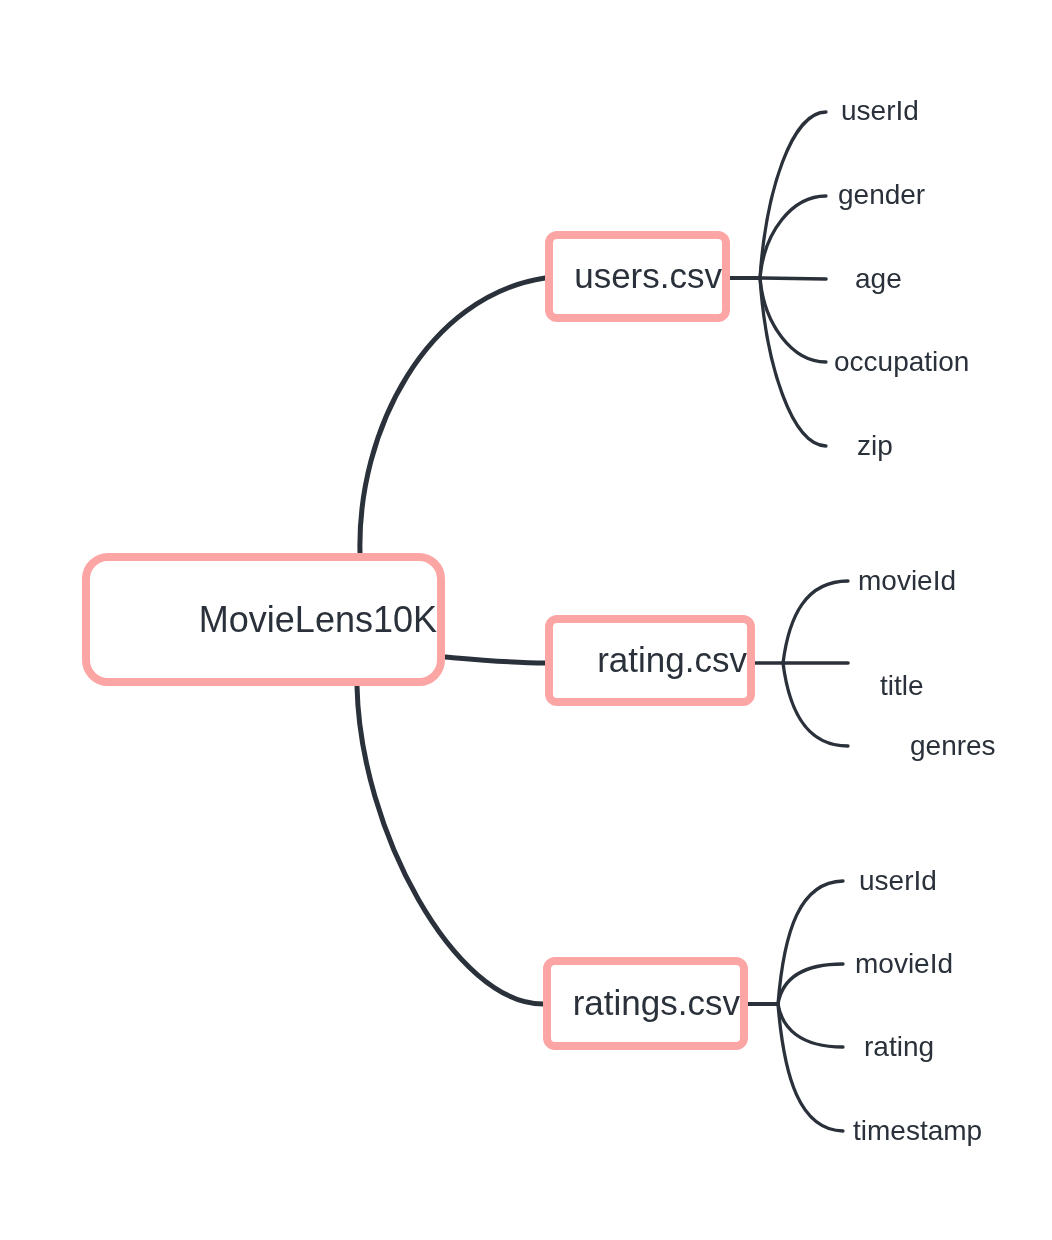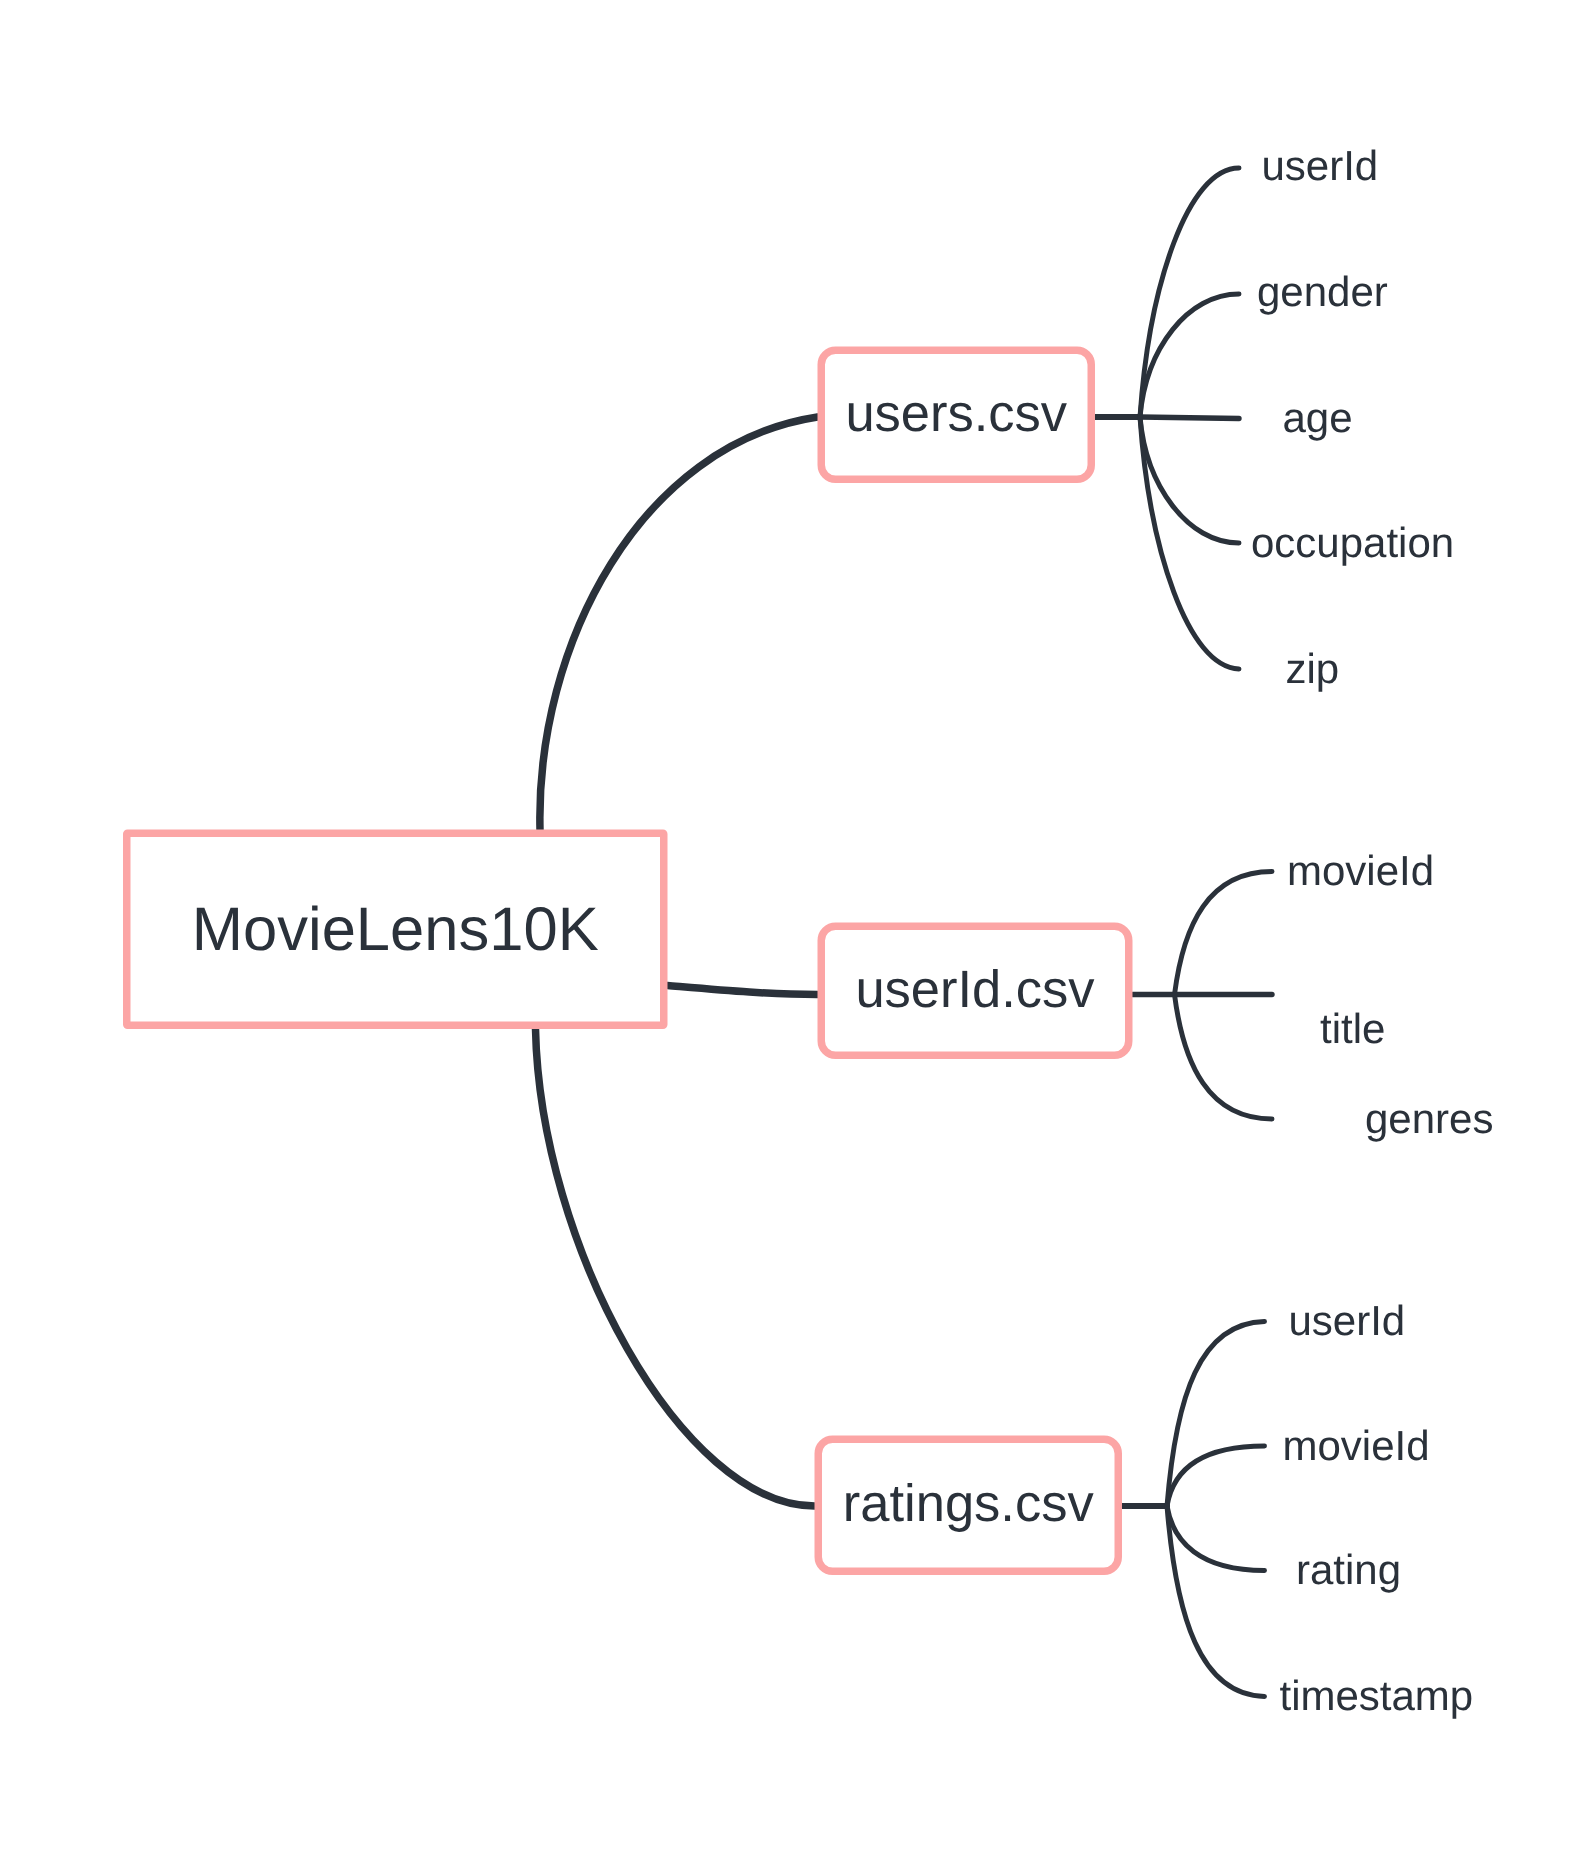--- a/index.html
+++ b/index.html
@@ -18,31 +18,31 @@
   }
   .edges {
     position: absolute;
     left: 0;
     top: 0;
   }
   .node {
     position: absolute;
     box-sizing: border-box;
     background: #ffffff;
-    border: 5px solid #fca5a5;
+    border: 8px solid #fca5a5;
     display: flex;
     align-items: center;
-    justify-content: center;
+    justify-content: flex-end;
     text-align: center;
     line-height: 1.1;
     white-space: nowrap;
   }
   .node.root {
-    border-radius: 3px;
-    font-size: 41px;
+    border-radius: 26px;
+    font-size: 36px;
   }
   .node.branch {
     border-radius: 12px;
     font-size: 35px;
   }
   .leaf-label {
     position: absolute;
     transform: translateY(-50%);
     font-size: 28px;
     line-height: 1.2;
@@ -80,21 +80,21 @@
 
   <div class="node root" style="left:82px; top:553px; width:363px; height:133px;">
     <span>MovieLens10K</span>
   </div>
 
   <div class="node branch" style="left:545px; top:231px; width:185px; height:91px;">
     <span>users.csv</span>
   </div>
 
   <div class="node branch" style="left:545px; top:615px; width:210px; height:91px;">
-    <span>userId.csv</span>
+    <span>rating.csv</span>
   </div>
 
   <div class="node branch" style="left:543px; top:957px; width:205px; height:93px;">
     <span>ratings.csv</span>
   </div>
 
   <div class="leaf-label" style="left:841px; top:111px;">userId</div>
   <div class="leaf-label" style="left:838px; top:195px;">gender</div>
   <div class="leaf-label" style="left:855px; top:279px;">age</div>
   <div class="leaf-label" style="left:834px; top:362px;">occupation</div>

